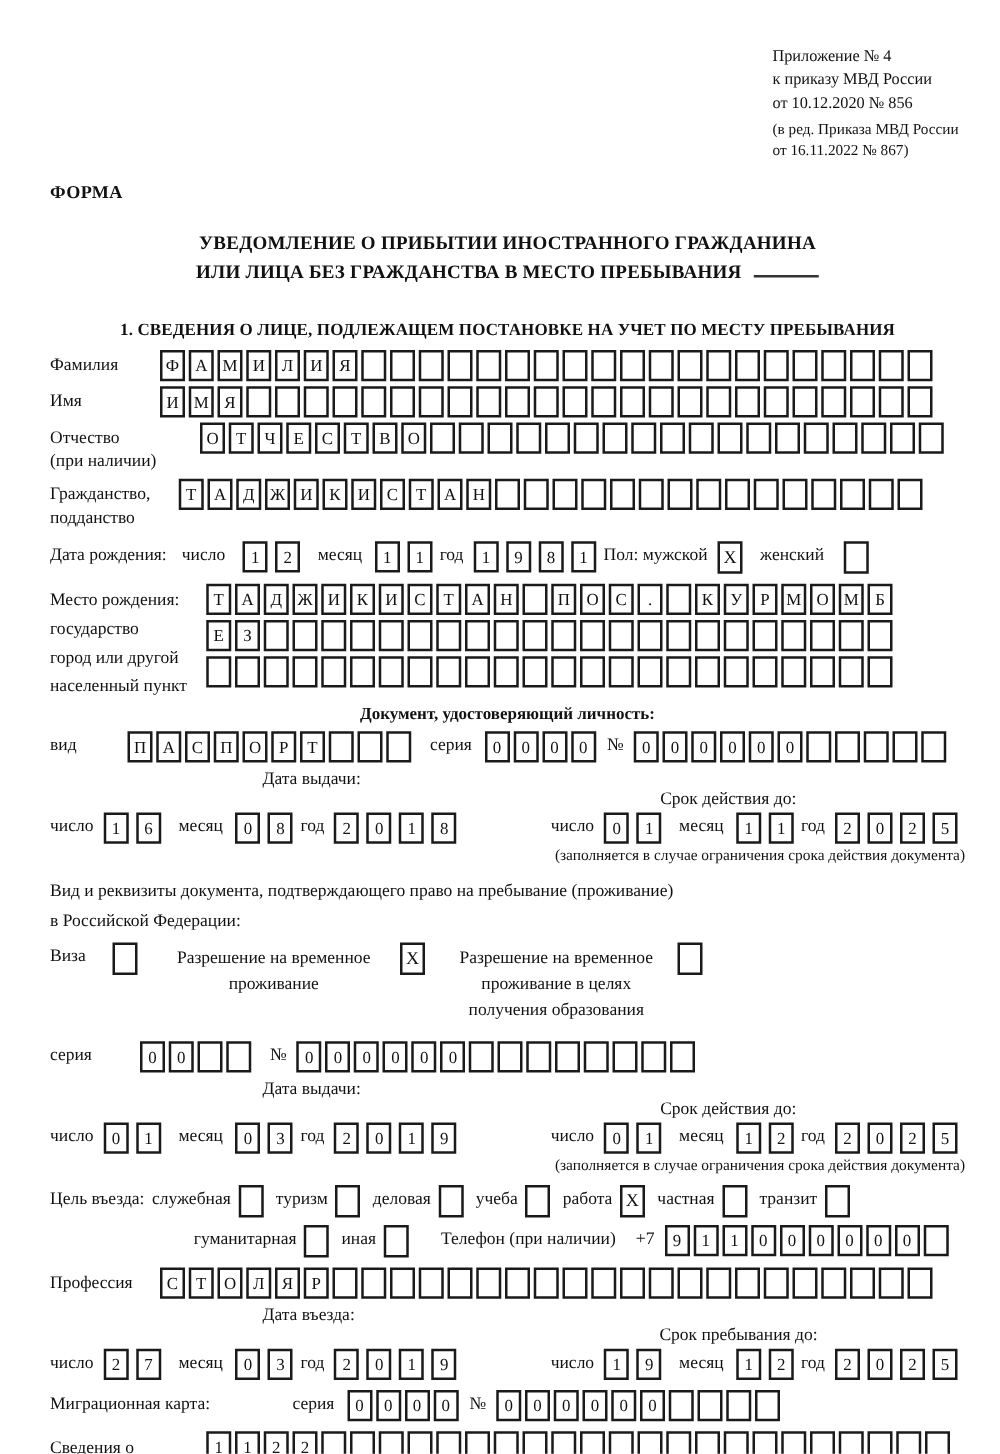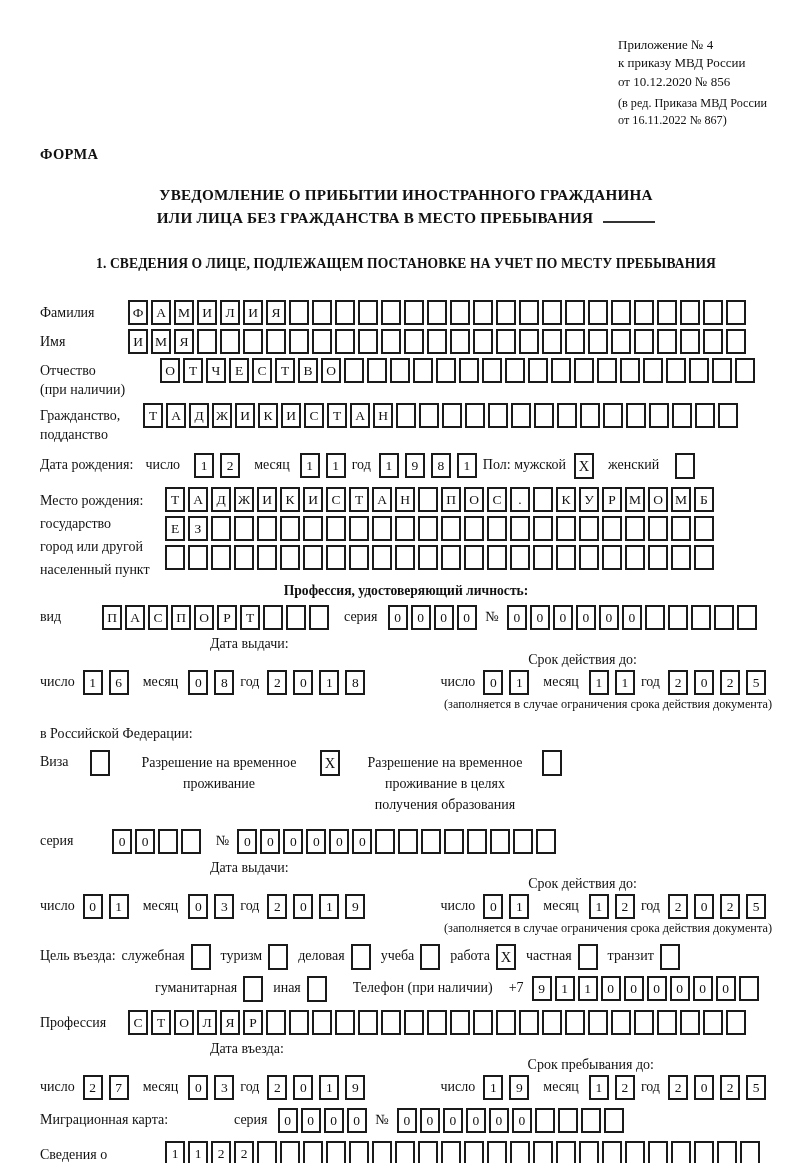--- a/index.html
+++ b/index.html
@@ -38,21 +38,21 @@
     border: 2px solid #1a1a1a; text-align: center;
     font-size: 14.5px; line-height: 22px; vertical-align: top; background: #fff;
   }
 
   
   .frow { display: flex; align-items: flex-start; margin-bottom: 4px; }
   .flabel { flex: none; padding-top: 4px; line-height: 1.35; }
   .w88  { width: 88px; }
   .w103 { width: 103px; }
   .w120 { width: 120px; }
-  .mt24 { margin-top: 28px; font-family: Liberation Serif, serif; }
+  .mt24 { margin-top: 8px; font-family: Liberation Serif, serif; }
 
   
   .inline-row { display: flex; align-items: flex-start; margin-top: 8px; margin-bottom: 4px; }
   .inline-row .word { padding-top: 4px; }
   .ml6 { margin-left: 6px; } .ml8 { margin-left: 8px; } .ml10 { margin-left: 10px; }
   .ml12 { margin-left: 12px; } .ml14 { margin-left: 14px; } .ml16 { margin-left: 16px; }
   .mr8 { margin-right: 8px; } .mr10 { margin-right: 10px; }
 
   
   .bp { display: flex; align-items: flex-start; margin-top: 8px; }
@@ -163,21 +163,21 @@
       <div>город или другой</div>
       <div>населенный пункт</div>
     </div>
     <div class="bp-rows">
       <div class="boxes"><span class="cell">Т</span><span class="cell">А</span><span class="cell">Д</span><span class="cell">Ж</span><span class="cell">И</span><span class="cell">К</span><span class="cell">И</span><span class="cell">С</span><span class="cell">Т</span><span class="cell">А</span><span class="cell">Н</span><span class="cell"></span><span class="cell">П</span><span class="cell">О</span><span class="cell">С</span><span class="cell">.</span><span class="cell"></span><span class="cell">К</span><span class="cell">У</span><span class="cell">Р</span><span class="cell">М</span><span class="cell">О</span><span class="cell">М</span><span class="cell">Б</span></div>
       <div class="boxes"><span class="cell">Е</span><span class="cell">З</span><span class="cell"></span><span class="cell"></span><span class="cell"></span><span class="cell"></span><span class="cell"></span><span class="cell"></span><span class="cell"></span><span class="cell"></span><span class="cell"></span><span class="cell"></span><span class="cell"></span><span class="cell"></span><span class="cell"></span><span class="cell"></span><span class="cell"></span><span class="cell"></span><span class="cell"></span><span class="cell"></span><span class="cell"></span><span class="cell"></span><span class="cell"></span><span class="cell"></span></div>
       <div class="boxes"><span class="cell"></span><span class="cell"></span><span class="cell"></span><span class="cell"></span><span class="cell"></span><span class="cell"></span><span class="cell"></span><span class="cell"></span><span class="cell"></span><span class="cell"></span><span class="cell"></span><span class="cell"></span><span class="cell"></span><span class="cell"></span><span class="cell"></span><span class="cell"></span><span class="cell"></span><span class="cell"></span><span class="cell"></span><span class="cell"></span><span class="cell"></span><span class="cell"></span><span class="cell"></span><span class="cell"></span></div>
     </div>
   </div>
 
-  <div class="doc-heading">Профессия, удостоверяющий личность:</div>
+  <div class="doc-heading">Документ, удостоверяющий личность:</div>
 
   <div class="inline-row" style="margin-top:0">
     <span class="word" style="width:62px">вид</span>
     <span class="boxes"><span class="cell">П</span><span class="cell">А</span><span class="cell">С</span><span class="cell">П</span><span class="cell">О</span><span class="cell">Р</span><span class="cell">Т</span><span class="cell"></span><span class="cell"></span><span class="cell"></span></span>
     <span class="word ml12 mr10">серия</span>
     <span class="boxes"><span class="cell">0</span><span class="cell">0</span><span class="cell">0</span><span class="cell">0</span></span>
     <span class="word ml6 mr8">№</span>
     <span class="boxes"><span class="cell">0</span><span class="cell">0</span><span class="cell">0</span><span class="cell">0</span><span class="cell">0</span><span class="cell">0</span><span class="cell"></span><span class="cell"></span><span class="cell"></span><span class="cell"></span><span class="cell"></span></span>
   </div>
 
@@ -199,20 +199,21 @@
       <span class="boxes sp ml8"><span class="cell">0</span><span class="cell">1</span></span>
       <span class="word ml8">месяц</span>
       <span class="boxes sp ml10"><span class="cell">1</span><span class="cell">1</span></span>
       <span class="word">год</span>
       <span class="boxes sp ml8"><span class="cell">2</span><span class="cell">0</span><span class="cell">2</span><span class="cell">5</span></span>
     </div>
   </div>
   <div class="note-right">(заполняется в случае ограничения срока действия документа)</div>
 
   <div class="intro">
+    <div>Вид и реквизиты документа, подтверждающего право на пребывание (проживание)</div>
     <div>в Российской Федерации:</div>
   </div>
 
   <div class="opts">
     <div class="opt">
       <span class="olabel wv">Виза</span>
       <span class="checkbox"></span>
     </div>
     <div class="opt ml14">
       <span class="olabel wr center">Разрешение на временное проживание</span>

